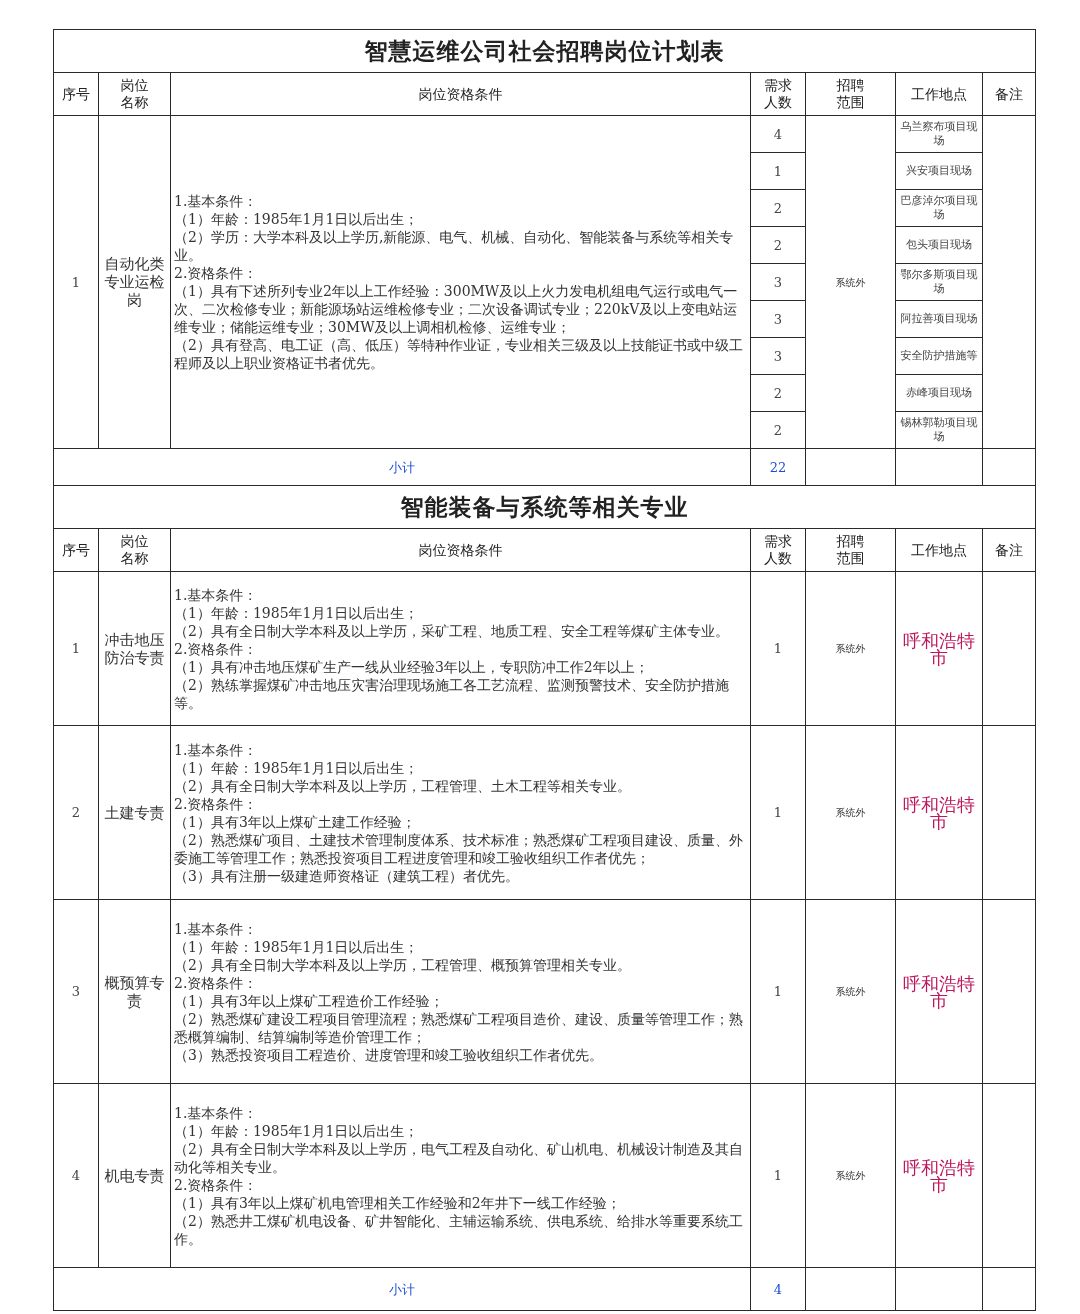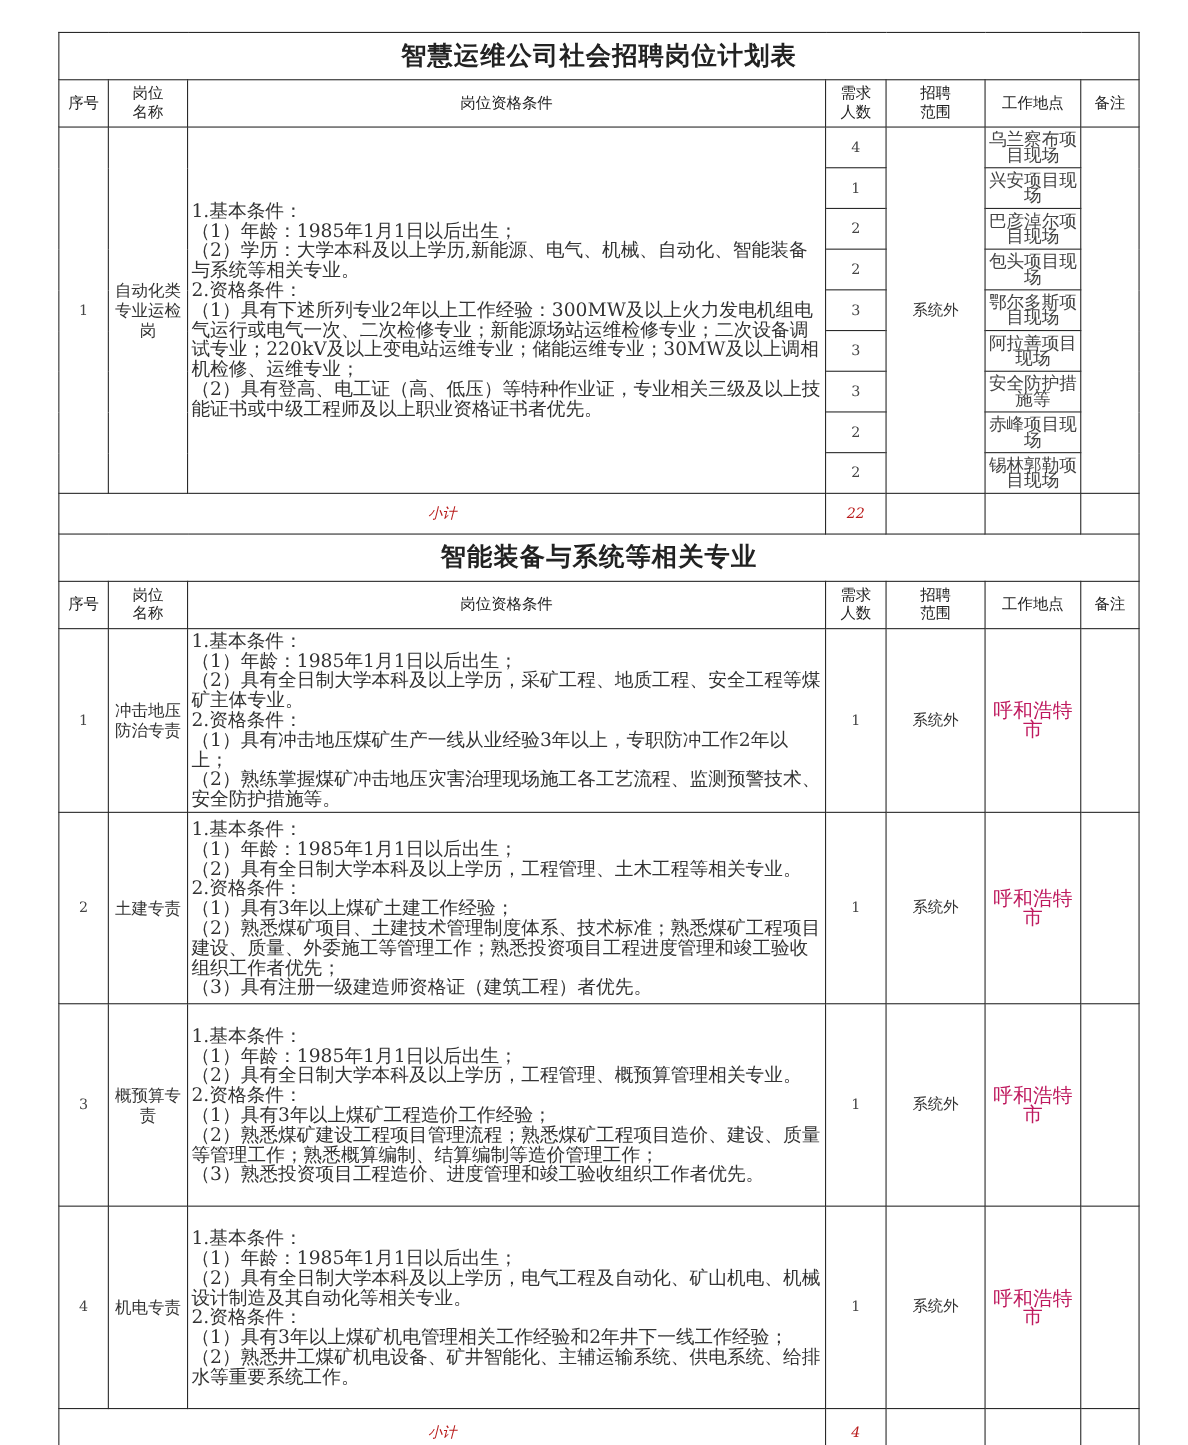--- a/index.html
+++ b/index.html
@@ -6,29 +6,29 @@
   body { width: 1080px; height: 1314px; position: relative; overflow: hidden;
          font-family: "DejaVu Serif", "Liberation Serif", serif; color: #333; }
   .sheet { position: absolute; left: 43px; top: 29px; width: 982px; margin-left: 10px; }
   table { border-collapse: collapse; width: 982px; table-layout: fixed; }
   td { border: 1.5px solid #2a2a2a; padding: 0; vertical-align: middle; text-align: center;
        font-size: 13px; line-height: 17px; }
   .title { font-family: "DejaVu Sans", "Liberation Sans", sans-serif; font-size: 23px;
            font-weight: bold; color: #222; height: 42px; letter-spacing: 1px; }
   .hdr td { font-family: "DejaVu Sans", "Liberation Sans", sans-serif; font-size: 14px;
             color: #222; height: 42px; line-height: 17px; }
-  .req { text-align: left; font-size: 17px; line-height: 18px; padding: 2px 3px; color: #333;
+  .req { text-align: left; font-size: 14px; line-height: 18px; padding: 2px 3px; color: #333;
          vertical-align: middle; }
   .req div { white-space: normal; }
   .num { font-size: 13px; color: #444; }
   .name { font-size: 15px; line-height: 18px; color: #333; padding: 0 2px; }
-  .loc-sub { font-size: 16px; line-height: 14px; color: #444; padding: 0 2px; }
+  .loc-sub { font-size: 11px; line-height: 14px; color: #444; padding: 0 2px; }
   .sub td { height: 36px; }
-  .subtotal td { height: 36px; font-size: 13px; color: #b91c1c; font-style: italic; }
-  .scope { font-size: 14px; color: #333; }
+  .subtotal td { height: 36px; font-size: 13px; color: #1d4ed8; }
+  .scope { font-size: 10px; color: #333; }
   .loc2 { font-size: 18px; color: #be185d; }
 </style>
 </head>
 <body>
 
 <div class="sheet">
 <table>
   <colgroup>
     <col style="width:45px">
         <col style="width:72px">

